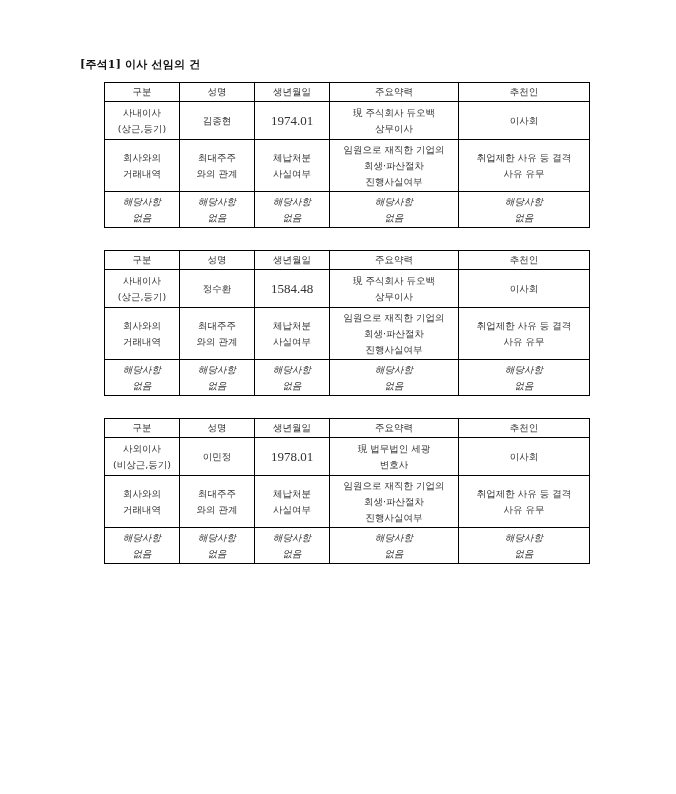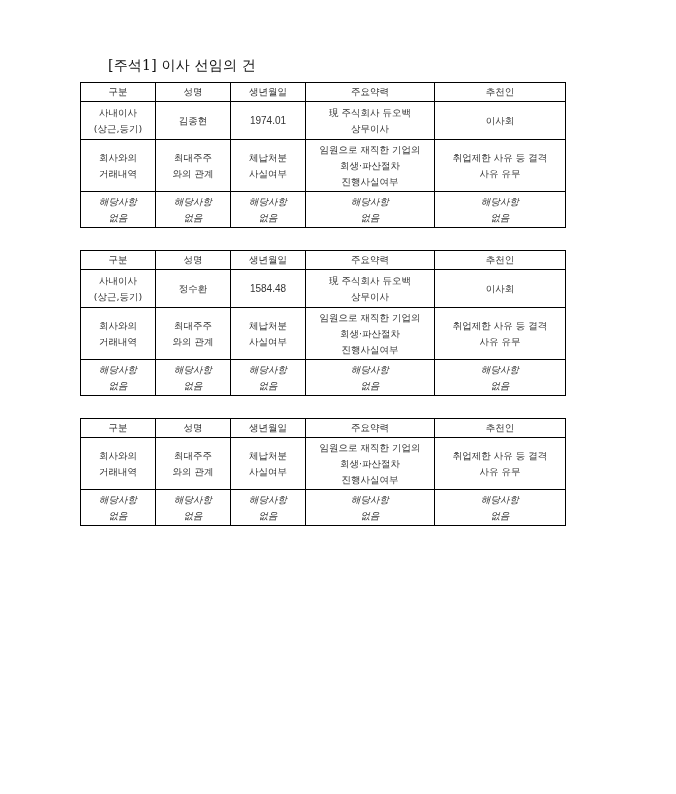--- a/index.html
+++ b/index.html
@@ -1,28 +1,28 @@
 <!DOCTYPE html>
 <html><head>
 <meta charset="utf-8">
 <style>
   html, body { margin: 0; padding: 0; background: #ffffff; }
   body { width: 676px; height: 794px; position: relative; overflow: hidden;
          font-family: "DejaVu Sans", "Liberation Sans", sans-serif; color: #222; }
-  .doc-title { position: absolute; left: 108px; top: 57px; font-size: 14px; color: #111;
-               font-family: "DejaVu Serif", "Liberation Serif", serif; letter-spacing: 0.2px; }
-  table.info { position: absolute; left: 80px; width: 485px; border-collapse: collapse;
+  .doc-title { position: absolute; left: 80px; top: 57px; font-size: 11px; color: #111;
+               font-family: "DejaVu Serif", "Liberation Serif", serif; letter-spacing: 0.2px; font-weight: bold; }
+  table.info { position: absolute; left: 104px; width: 485px; border-collapse: collapse;
                table-layout: fixed; font-size: 9.5px; }
   table.info td { border: 1px solid #000; text-align: center; vertical-align: middle;
                   padding: 0 2px; line-height: 16px; color: #333; }
   table.info tr.h td { height: 18px; }
   table.info tr.r1 td { height: 37px; }
   table.info tr.r2 td { height: 51px; }
   table.info tr.r3 td { height: 35px; font-style: italic; }
-  .num { font-family: Liberation Sans, sans-serif; font-size: 10px; }
+  .num { font-family: Liberation Serif, serif; font-size: 13px; }
   .line { display: block; }
   #t1 { top: 82px; }
   #t2 { top: 250px; }
   #t3 { top: 418px; }
 </style>
 </head>
 <body>
 
 <div class="doc-title">[주석1] 이사 선임의 건</div>
 
@@ -189,20 +189,33 @@
       <col style="width:131px">
     </colgroup>
   <tbody>
       <tr class="h">
     <td>구분</td>
     <td>성명</td>
     <td>생년월일</td>
     <td>주요약력</td>
     <td>추천인</td>
   </tr>
+  <tr class="r1">
+    <td>
+          <span class="line">사외이사</span>
+          <span class="line">(비상근,등기)</span>
+        </td>
+    <td>이민정</td>
+    <td class="num">1978.01</td>
+    <td>
+          <span class="line">現 법무법인 세광</span>
+          <span class="line">변호사</span>
+        </td>
+    <td>이사회</td>
+  </tr>
   <tr class="r2">
     <td>
           <span class="line">회사와의</span>
           <span class="line">거래내역</span>
         </td>
     <td>
           <span class="line">최대주주</span>
           <span class="line">와의 관계</span>
         </td>
     <td>

